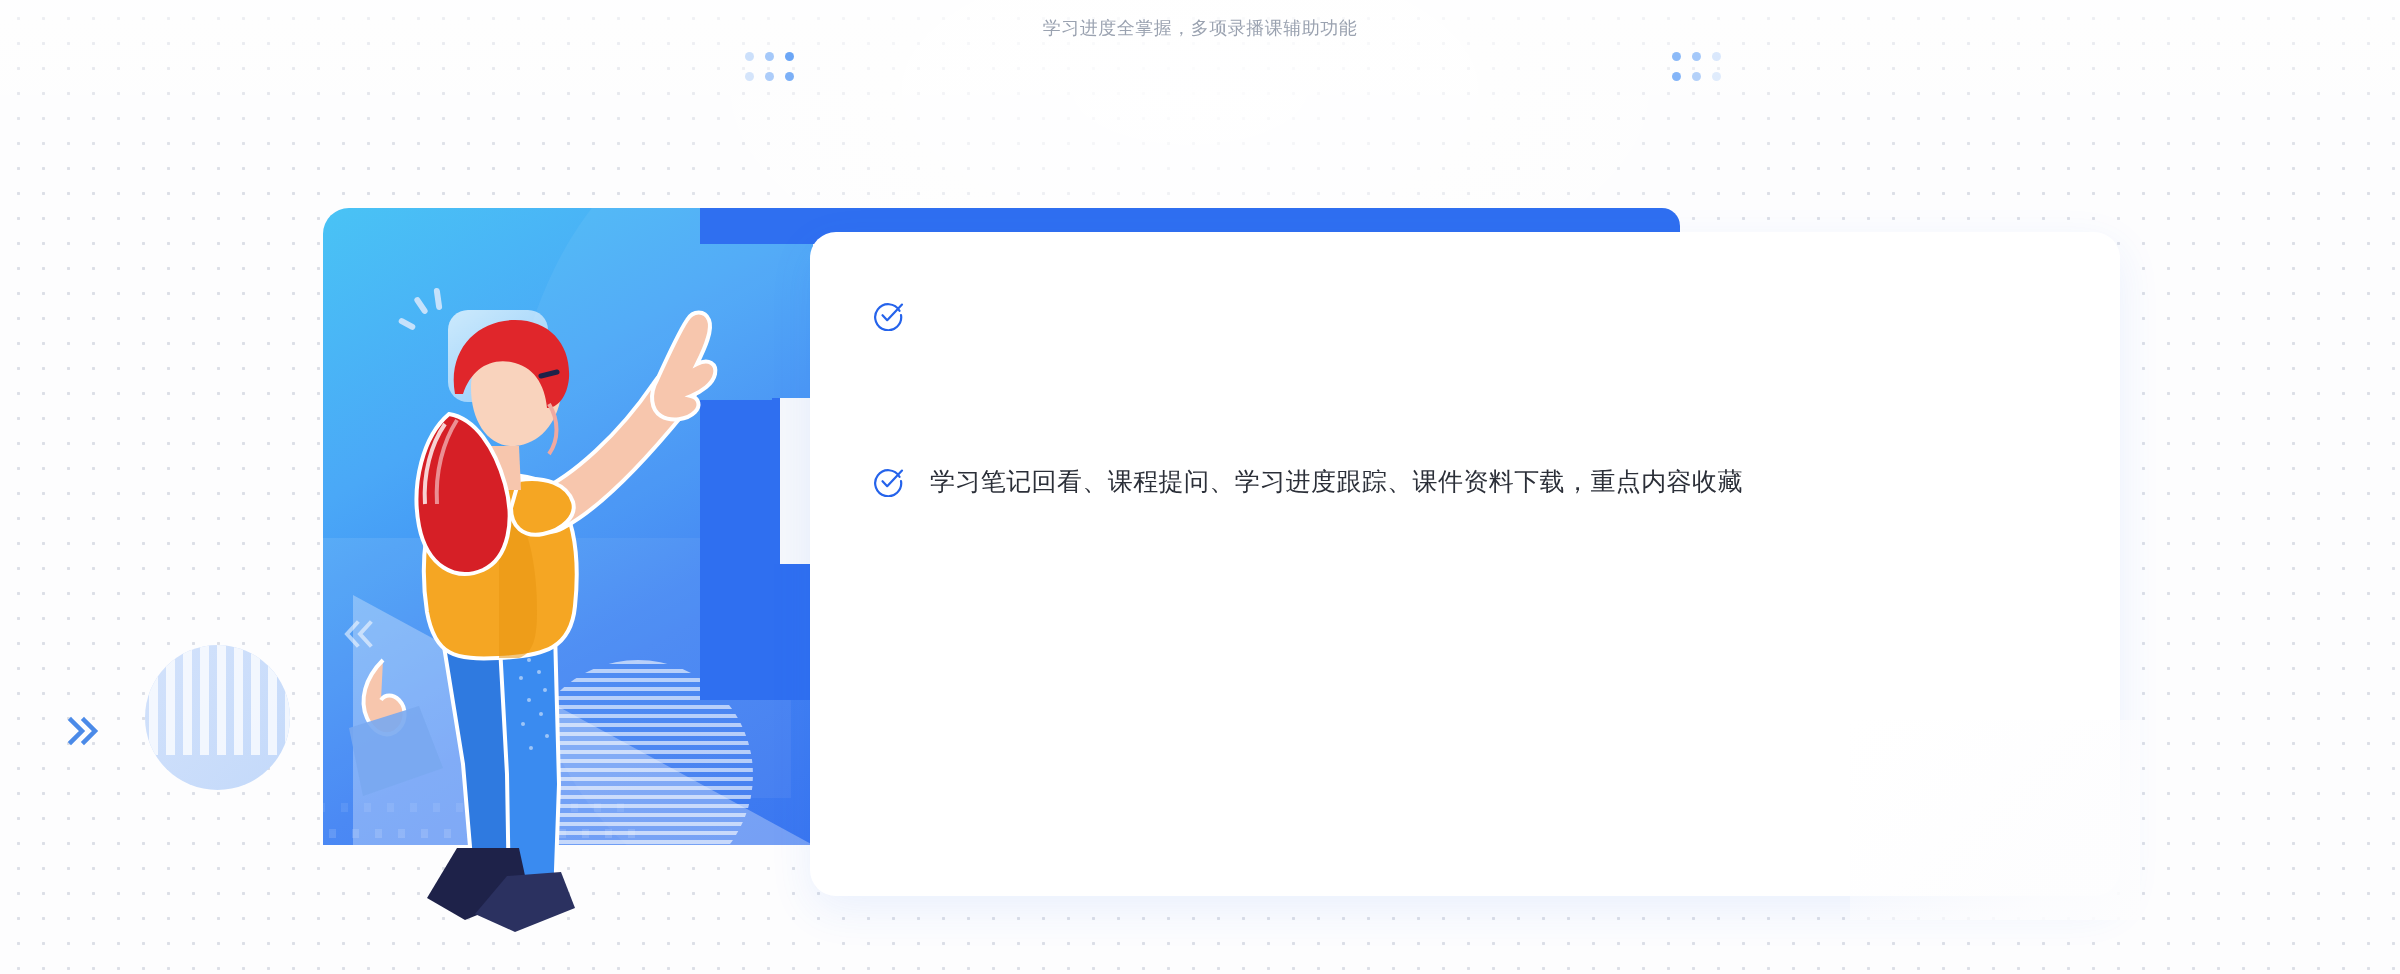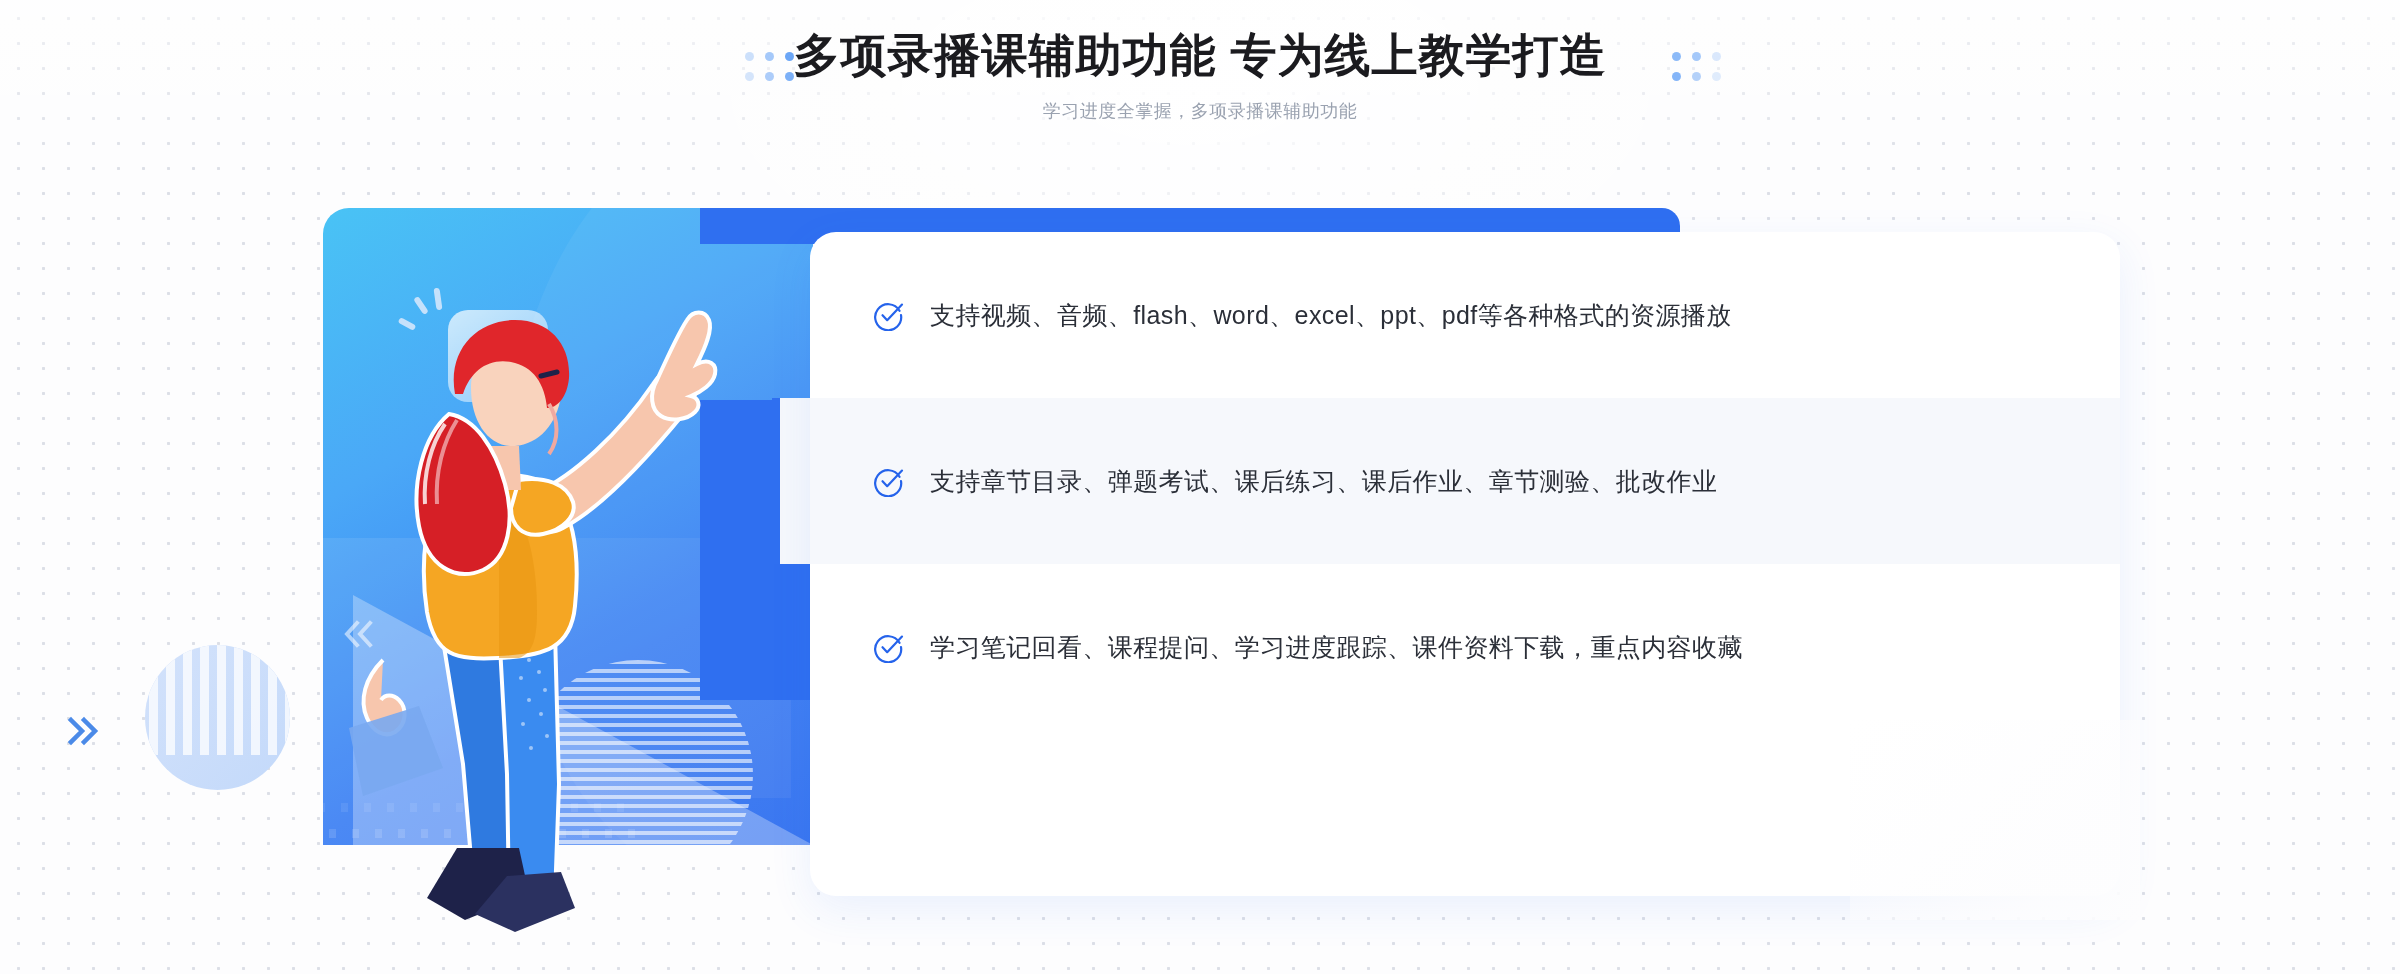--- a/index.html
+++ b/index.html
@@ -174,21 +174,20 @@
     pointer-events:none;
   }
 </style>
 </head>
 <body>
 
 <div id="dot-grid"></div>
 <div id="bg-fade"></div>
 
 <div class="header">
-  <h1 class="page-title">多项录播课辅助功能 专为线上教学打造</h1>
   <p class="page-subtitle">学习进度全掌握，多项录播课辅助功能</p>
 </div>
 
 <div class="dotcluster" id="dots-left">
   <span></span>
     <span></span>
     <span></span>
   <span></span>
     <span></span>
     <span></span>
@@ -352,30 +351,22 @@
 <div id="row-highlight-strip"></div>
 <div id="row-highlight-bar"></div>
 
 <div id="features-card">
 
   <div class="feature-row">
     <svg class="check-icon" viewBox="0 0 32 32">
       <path d="M26.5 11.8 A13 13 0 1 0 28 16" fill="none" stroke="#2563eb" stroke-width="2.2" stroke-linecap="round"></path>
       <path d="M9.5 16.2 L14.2 21.2 L29 5.6" fill="none" stroke="#2563eb" stroke-width="2.2" stroke-linecap="round" stroke-linejoin="round"></path>
     </svg>
-    <span class="feature-text">支持视频、音频、flash、word、excel、ppt、pdf等各种格式的资源播放</span>
   </div>
 
-  <div class="feature-row highlight">
-    <svg class="check-icon" viewBox="0 0 32 32">
-      <path d="M26.5 11.8 A13 13 0 1 0 28 16" fill="none" stroke="#2563eb" stroke-width="2.2" stroke-linecap="round"></path>
-      <path d="M9.5 16.2 L14.2 21.2 L29 5.6" fill="none" stroke="#2563eb" stroke-width="2.2" stroke-linecap="round" stroke-linejoin="round"></path>
-    </svg>
-    <span class="feature-text">支持章节目录、弹题考试、课后练习、课后作业、章节测验、批改作业</span>
-  </div>
 
   <div class="feature-row">
     <svg class="check-icon" viewBox="0 0 32 32">
       <path d="M26.5 11.8 A13 13 0 1 0 28 16" fill="none" stroke="#2563eb" stroke-width="2.2" stroke-linecap="round"></path>
       <path d="M9.5 16.2 L14.2 21.2 L29 5.6" fill="none" stroke="#2563eb" stroke-width="2.2" stroke-linecap="round" stroke-linejoin="round"></path>
     </svg>
     <span class="feature-text">学习笔记回看、课程提问、学习进度跟踪、课件资料下载，重点内容收藏</span>
   </div>
 
 

